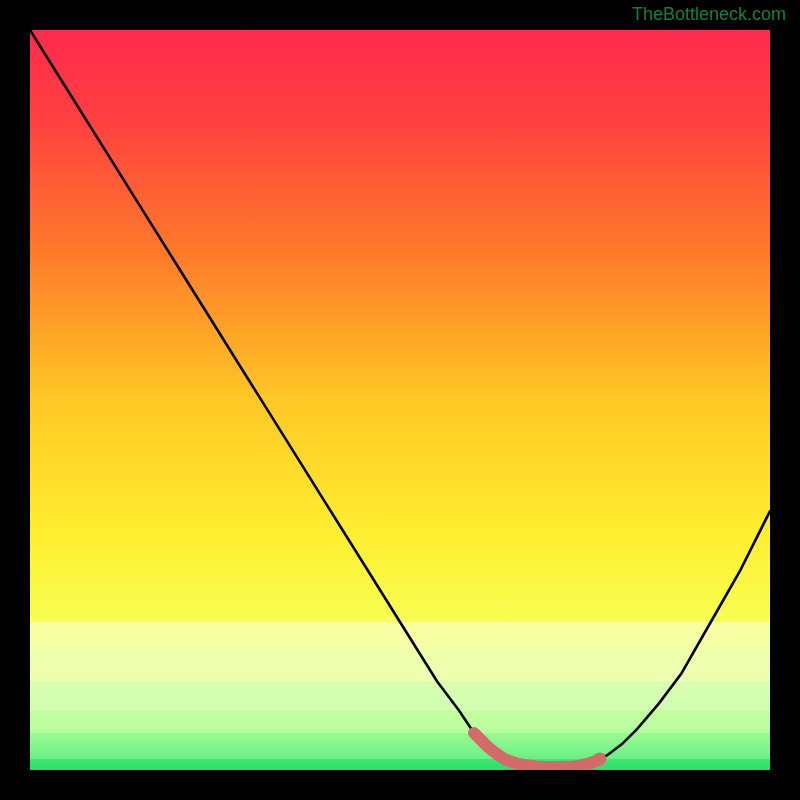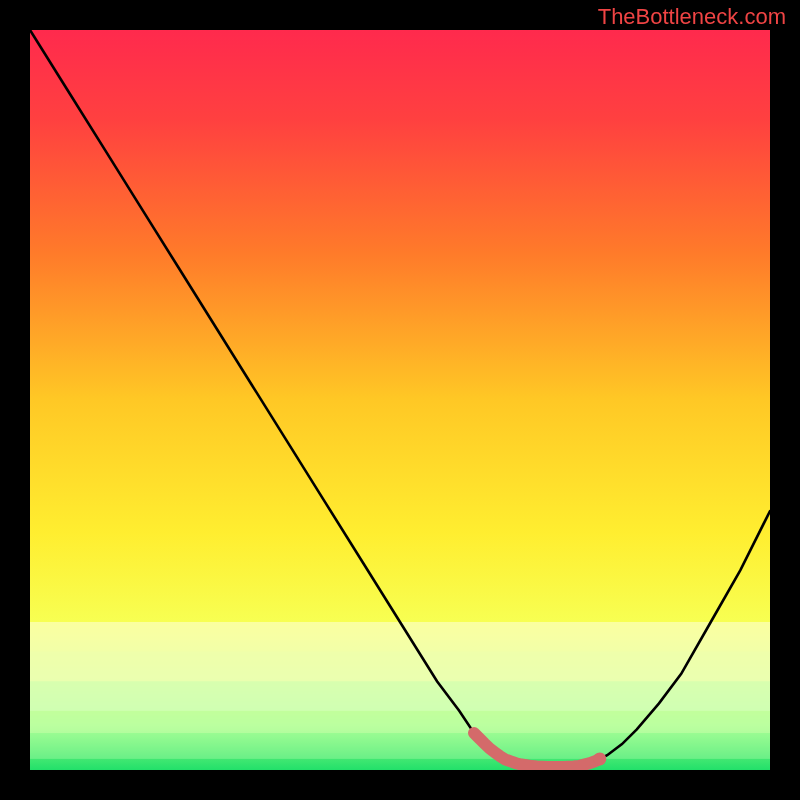--- a/index.html
+++ b/index.html
@@ -8,22 +8,22 @@
     background: #000;
     width: 800px;
     height: 800px;
     position: relative;
     font-family: Arial, sans-serif;
   }
   .watermark {
     position: absolute;
     top: 4px;
     right: 14px;
-    color: #ef4444;
-    font-size: 22px;
+    color: #15803d;
+    font-size: 18px;
     font-weight: 500;
     z-index: 10;
   }
   .plot {
     position: absolute;
     left: 30px;
     top: 30px;
     width: 740px;
     height: 740px;
   }

